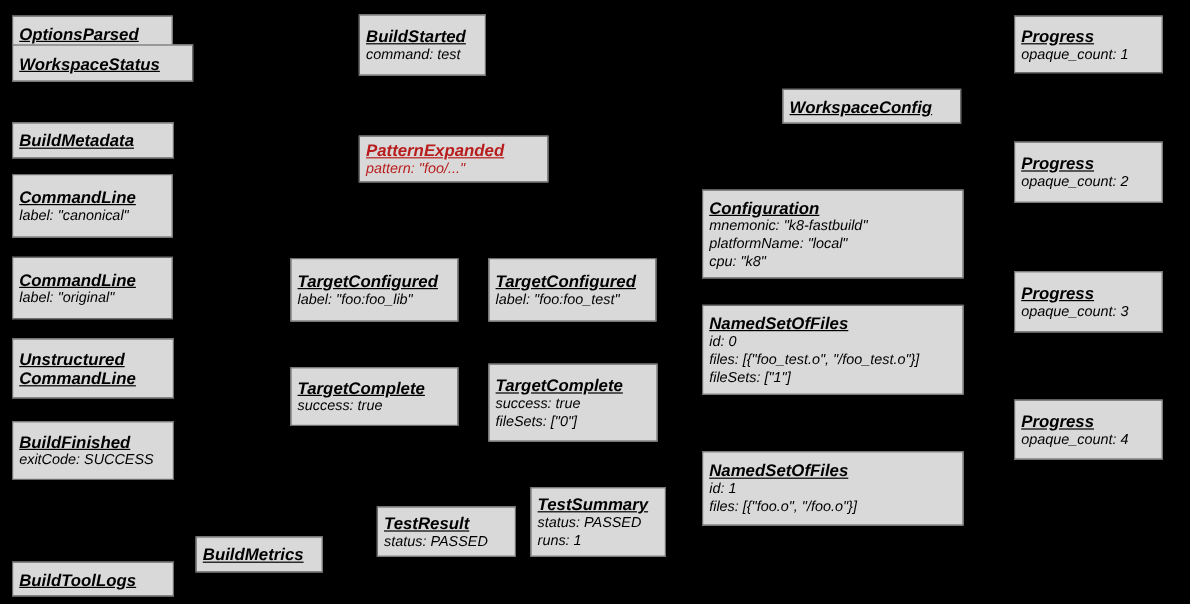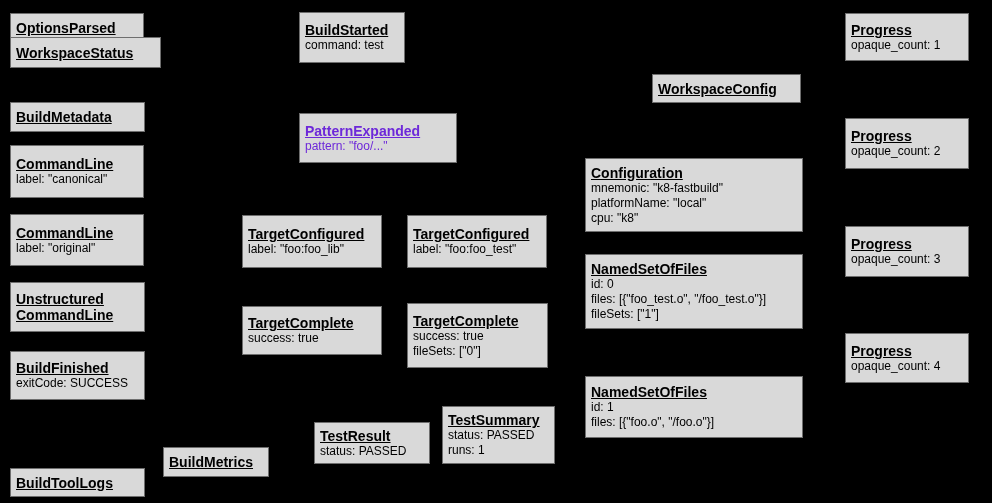--- a/index.html
+++ b/index.html
@@ -19,20 +19,21 @@
     position: absolute;
     box-sizing: border-box;
     background: #d9d9d9;
     border: 1px solid #6e6e6e;
     color: #000000;
     padding: 2px 5px;
     display: flex;
     flex-direction: column;
     justify-content: center;
     overflow: visible;
+    font-style: italic;
   }
   .node-title {
     font-weight: bold;
     font-size: 14px;
     line-height: 16px;
     text-decoration: underline;
     white-space: nowrap;
   }
   .node-line {
     font-size: 12px;
@@ -72,21 +73,21 @@
     <div class="node" style="left: 10px; top: 468px; width: 135px; height: 29px; background: rgb(217, 217, 217); border-color: rgb(110, 110, 110); color: rgb(0, 0, 0);">
       <div class="node-title">BuildToolLogs</div>
     </div>
     <div class="node" style="left: 163px; top: 447px; width: 106px; height: 30px; background: rgb(217, 217, 217); border-color: rgb(110, 110, 110); color: rgb(0, 0, 0);">
       <div class="node-title">BuildMetrics</div>
     </div>
     <div class="node" style="left: 299px; top: 12px; width: 106px; height: 51px; background: rgb(217, 217, 217); border-color: rgb(110, 110, 110); color: rgb(0, 0, 0);">
       <div class="node-title">BuildStarted</div>
       <div class="node-line">command: test</div>
     </div>
-    <div class="node" style="left: 299px; top: 113px; width: 158px; height: 50px; background: rgb(217, 217, 217); border-color: rgb(110, 110, 110); color: #6d28d9;">
+    <div class="node" style="left: 299px; top: 113px; width: 158px; height: 39px; background: rgb(217, 217, 217); border-color: rgb(110, 110, 110); color: #b91c1c;">
       <div class="node-title">PatternExpanded</div>
       <div class="node-line">pattern: "foo/..."</div>
     </div>
     <div class="node" style="left: 242px; top: 215px; width: 140px; height: 53px; background: rgb(217, 217, 217); border-color: rgb(110, 110, 110); color: rgb(0, 0, 0);">
       <div class="node-title">TargetConfigured</div>
       <div class="node-line">label: "foo:foo_lib"</div>
     </div>
     <div class="node" style="left: 407px; top: 215px; width: 140px; height: 53px; background: rgb(217, 217, 217); border-color: rgb(110, 110, 110); color: rgb(0, 0, 0);">
       <div class="node-title">TargetConfigured</div>
       <div class="node-line">label: "foo:foo_test"</div>

